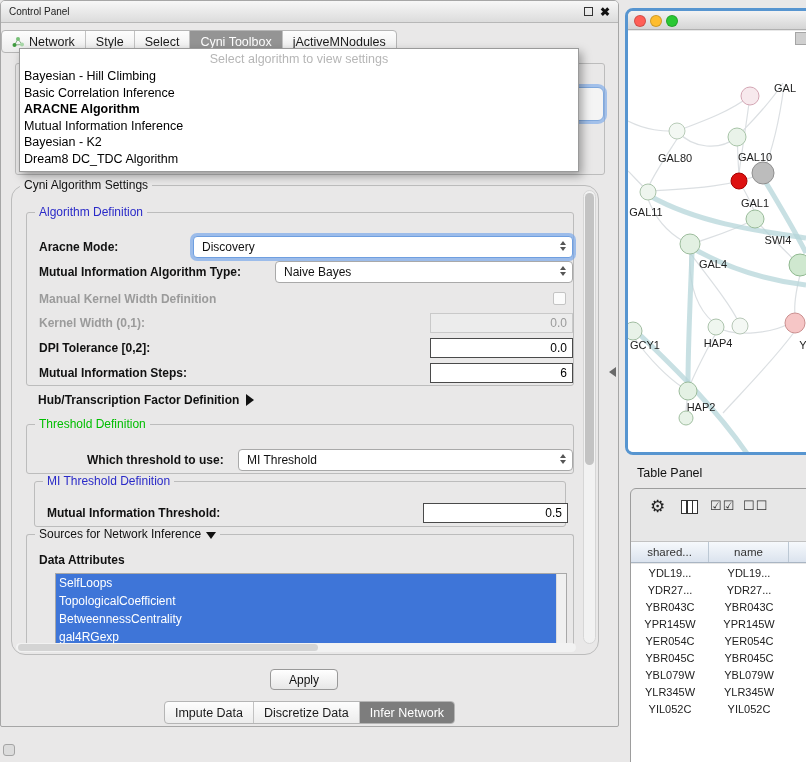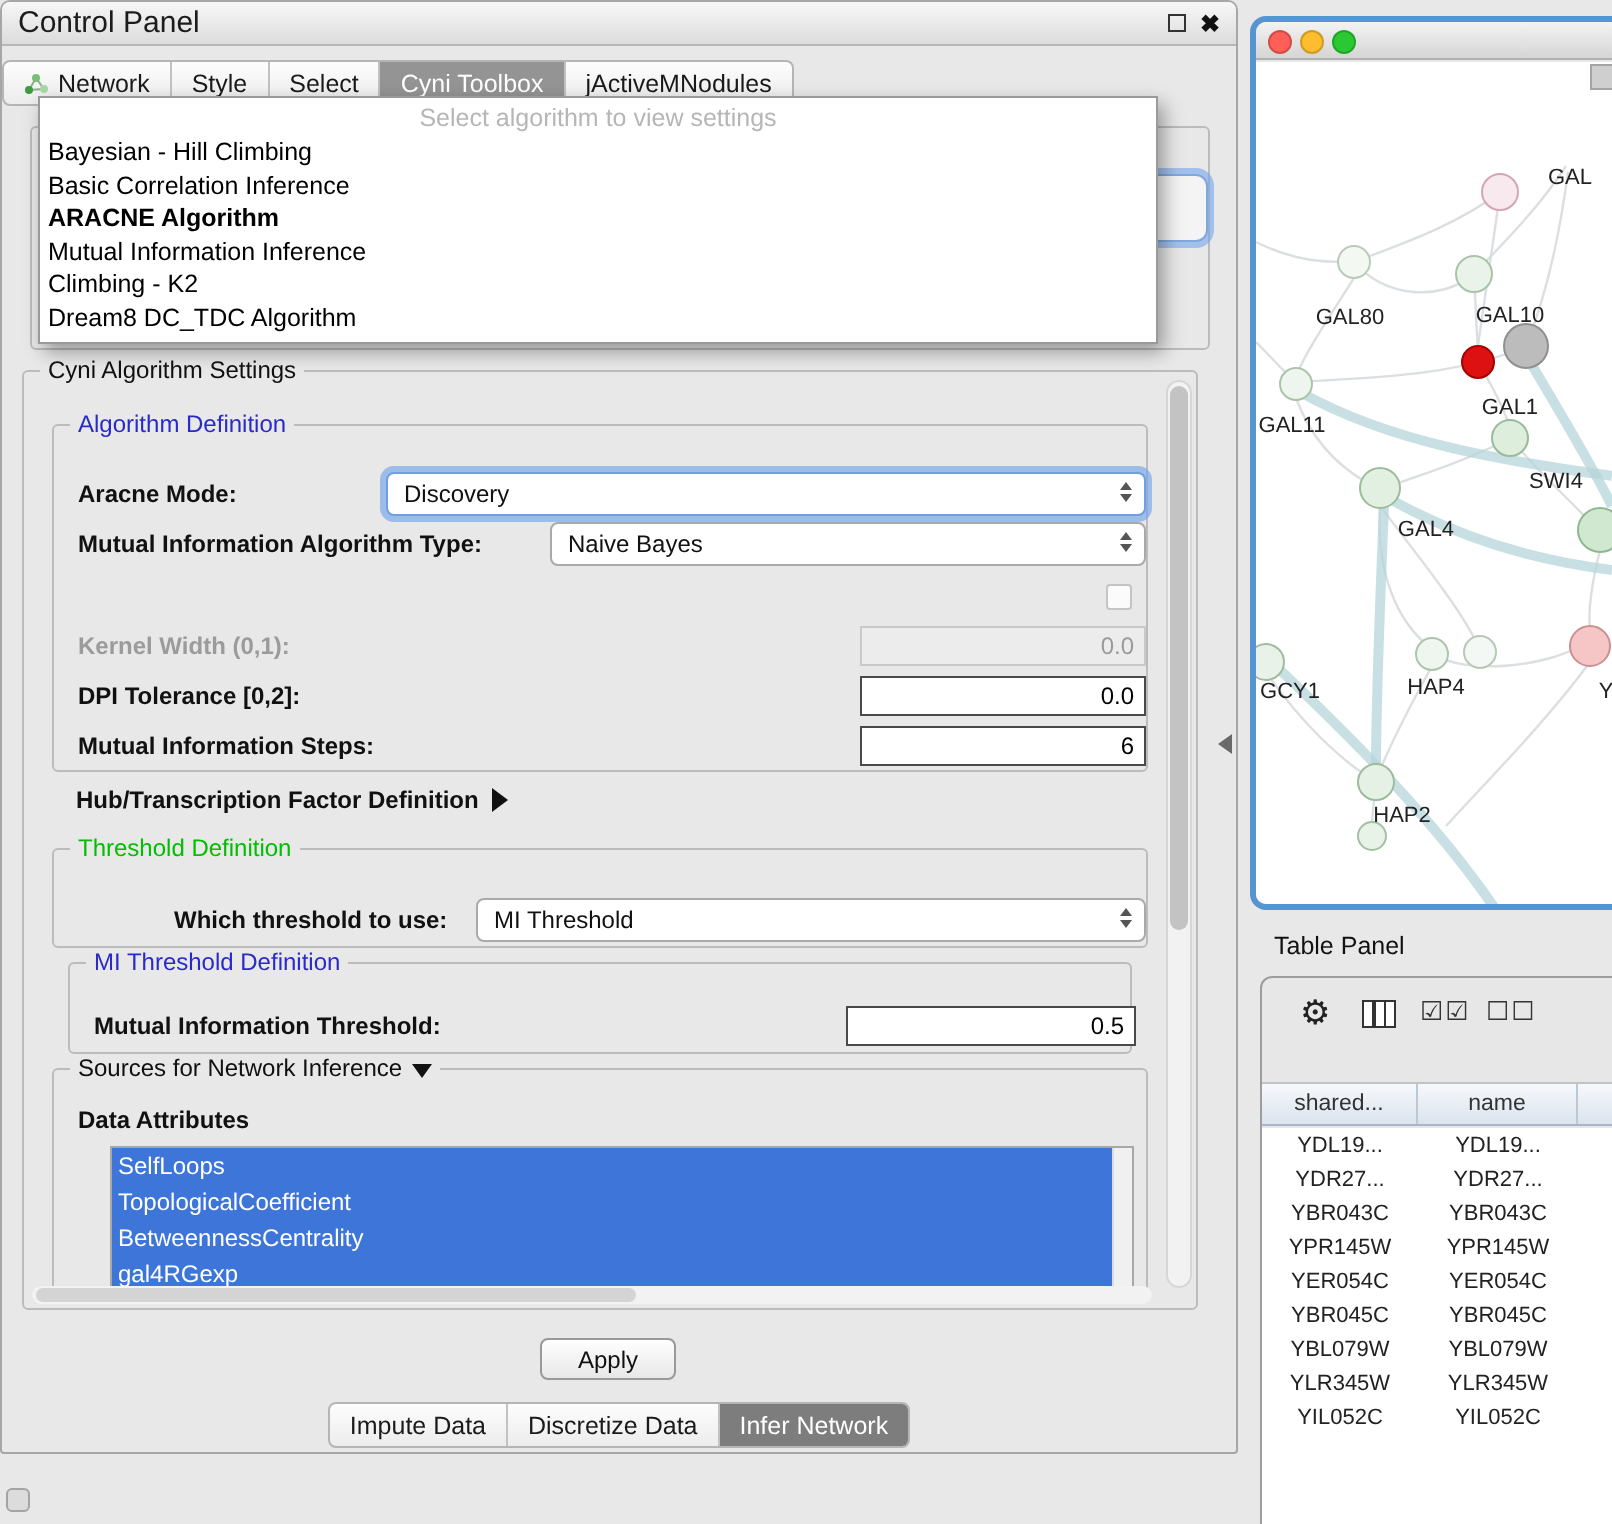--- a/index.html
+++ b/index.html
@@ -2,21 +2,21 @@
 <html><head>
 <meta charset="utf-8">
 <style>
   *{margin:0;padding:0;box-sizing:border-box}
   html,body{width:806px;height:762px}
   body{position:relative;overflow:hidden;background:#e9e8e8;font-family:"Liberation Sans",sans-serif;font-size:12px;color:#111}
 
   
   .cp{position:absolute;left:0;top:8;width:619px;height:727px;background:#e9e8e8;border:1px solid #a6a6a6;border-radius:5px 5px 2px 2px}
   .cp-title{height:22px;display:flex;align-items:center;padding:0 8px;background:linear-gradient(#f7f7f7,#dcdcdc);border-bottom:1px solid #b7b7b7;border-radius:4px 4px 0 0}
-  .cp-title .t{font-size:15px;color:#1c1c1c}
+  .cp-title .t{font-size:10px;color:#1c1c1c}
   .cp-title-icons{margin-left:auto;display:flex;align-items:center;gap:7px}
   .float-icon{width:9px;height:9px;border:1.5px solid #333;display:inline-block}
   .close-icon{font-size:12px;font-weight:bold;color:#111;line-height:12px}
 
   .tabbar-wrap{position:absolute;left:0;top:29px;width:100%;display:flex;justify-content:flex-start}
   .tabbar{display:inline-flex;border:1px solid #b5b5b5;border-radius:4px;overflow:hidden;background:linear-gradient(#fdfdfd,#ececec)}
   .tab{display:flex;align-items:center;gap:5px;padding:0 10px;height:21px;font-size:12.5px;color:#1a1a1a;border-left:1px solid #c2c2c2}
   .tab:first-child{border-left:none}
   .tab-selected{background:#949494;color:#fff}
   .btab-selected{background:#7d7d7d;color:#fff}
@@ -25,21 +25,21 @@
   .outer-group{position:absolute;left:14px;top:62px;width:590px;height:112px;border:1px solid #bcbcbc;border-radius:3px;z-index:1}
   .combo-fragment{position:absolute;left:556px;top:86px;width:47px;height:34px;background:#f4f4f4;border:1px solid #7fa8dd;border-radius:6px;box-shadow:0 0 0 3px rgba(115,165,235,.6);z-index:2}
 
   
   .dropdown{position:absolute;left:18px;top:47px;width:560px;background:#fff;border:1px solid #9a9a9a;box-shadow:3px 4px 9px rgba(0,0,0,.35);z-index:20;padding:2px 0 4px}
   .dd-placeholder{height:17px;line-height:17px;text-align:center;color:#b6b6b6;font-size:12.5px}
   .dd-item{height:16.5px;line-height:16.5px;padding-left:4px;font-size:12.5px;color:#000;white-space:nowrap}
   .dd-item.sel{font-weight:bold}
 
   
-  .settings{position:absolute;left:10px;top:184px;width:588px;height:470px;border:1px solid #bcbcbc;border-radius:3px}
+  .settings{position:absolute;left:10px;top:184px;width:588px;height:470px;border:1px solid #bcbcbc;border-radius:14px}
   .group{position:absolute;border:1px solid #bcbcbc;border-radius:3px}
   .group-title{position:absolute;top:-8px;left:8px;background:#e9e8e8;padding:0 4px;font-size:12px;white-space:nowrap}
   .blue{color:#2a2ac8}.green{color:#00be00}
   .lbl{position:absolute;font-weight:bold;font-size:12px;white-space:nowrap;color:#111}
   .lbl.dis{color:#9b9b9b}
 
   .combo{position:absolute;height:22px;background:#fff;border:1px solid #a9a9a9;border-radius:4px;display:flex;align-items:center;padding:0 22px 0 8px;font-size:12px}
   .combo .ud{position:absolute;right:6px;top:4px;display:flex;flex-direction:column;gap:2px}
   .ud i{display:block;width:0;height:0;border-left:3.5px solid transparent;border-right:3.5px solid transparent}
   .ud .up{border-bottom:4px solid #555}
@@ -135,21 +135,21 @@
   <div class="outer-group"></div>
   <div class="combo-fragment"></div>
 
   <div class="dropdown">
     <div class="dd-placeholder">Select algorithm to view settings</div>
     <div>
         <div class="dd-item">Bayesian - Hill Climbing</div>
         <div class="dd-item">Basic Correlation Inference</div>
         <div class="dd-item sel">ARACNE Algorithm</div>
         <div class="dd-item">Mutual Information Inference</div>
-        <div class="dd-item">Climbing - K2</div>
+        <div class="dd-item">Bayesian - K2</div>
         <div class="dd-item">Dream8 DC_TDC Algorithm</div>
       </div>
   </div>
 
   <div class="settings">
     <span class="group-title">Cyni Algorithm Settings</span>
 
     <div class="group" style="left:14px;top:26px;width:548px;height:174px">
       <span class="group-title blue">Algorithm Definition</span>
 
@@ -164,20 +164,21 @@
 
       <span class="lbl" style="left:12px;top:52px">Mutual Information Algorithm Type:</span>
       <div class="combo" style="left:248px;top:48px;width:298px">
         <span>Naive Bayes</span>
         <span class="ud">
             <i class="up"></i>
             <i class="dn"></i>
           </span>
       </div>
 
+      <span class="lbl dis" style="left:12px;top:79px">Manual Kernel Width Definition</span>
       <span class="cb" style="left:526px;top:79px"></span>
 
       <span class="lbl dis" style="left:12px;top:103px">Kernel Width (0,1):</span>
       <div class="field dis" style="left:403px;top:100px;width:143px">
         <span>0.0</span>
       </div>
 
       <span class="lbl" style="left:12px;top:128px">DPI Tolerance [0,2]:</span>
       <div class="field" style="left:403px;top:125px;width:143px">
         <span>0.0</span>

